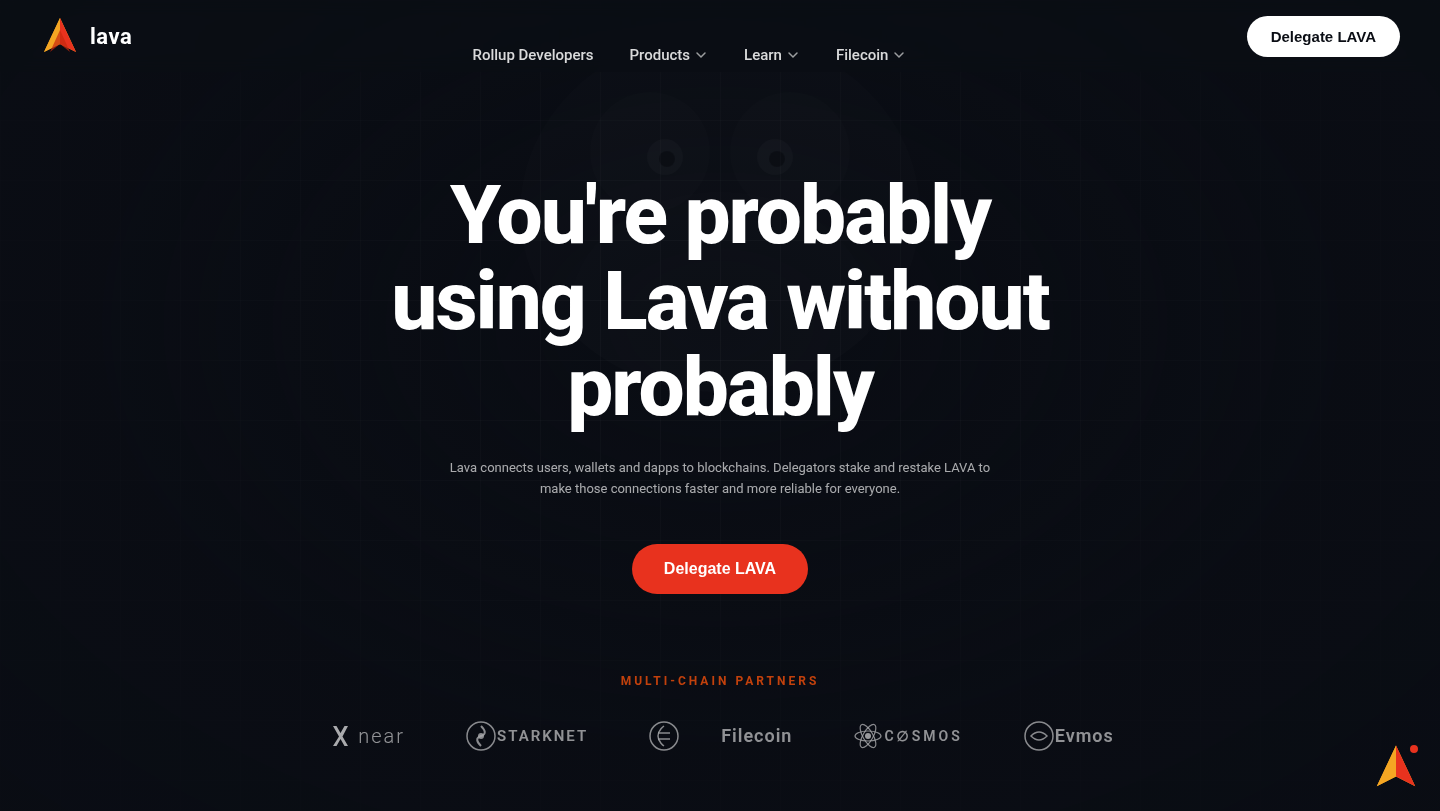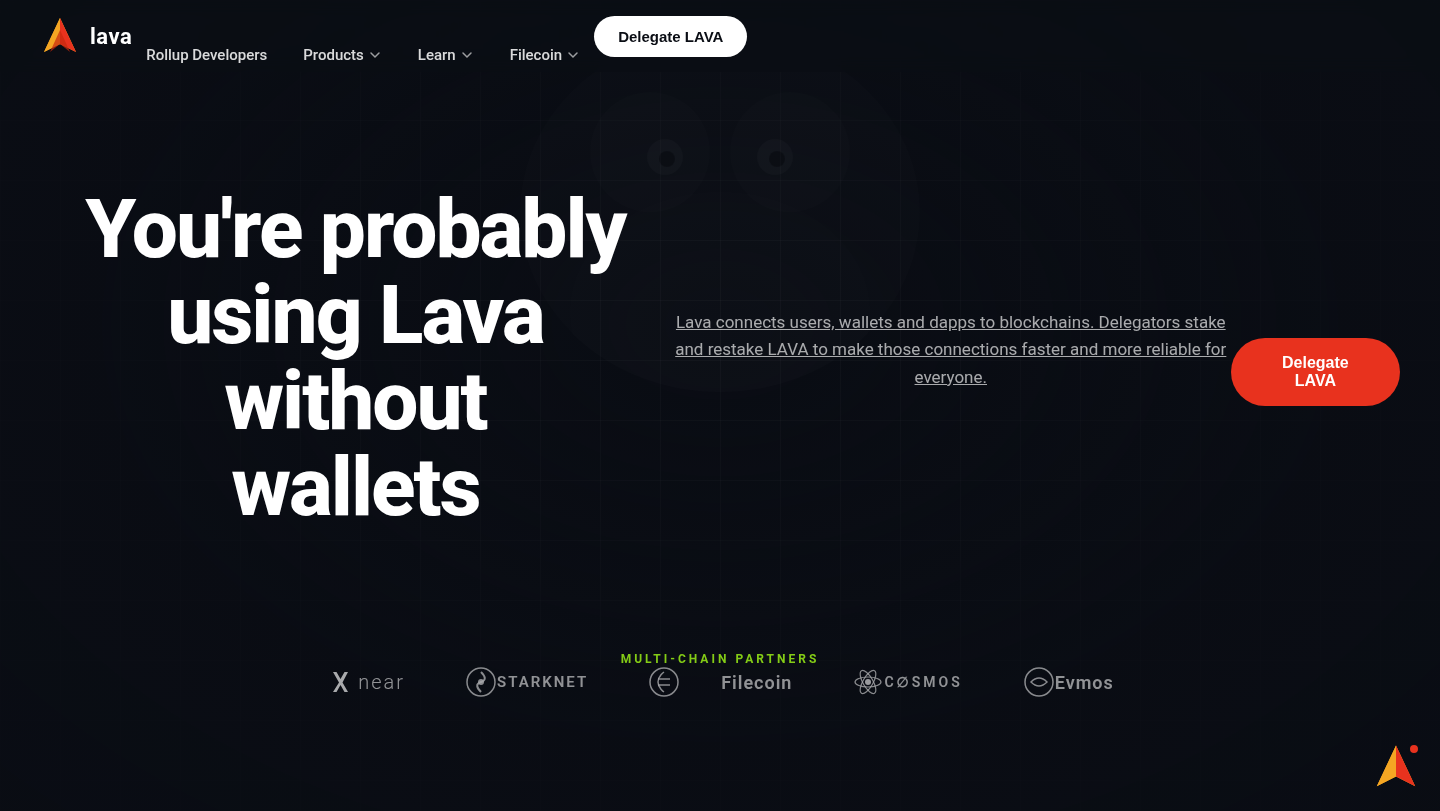--- a/index.html
+++ b/index.html
@@ -32,21 +32,21 @@
       pointer-events: none;
       z-index: 1;
     }
 
     
     nav {
       position: relative;
       z-index: 100;
       display: flex;
       align-items: center;
-      justify-content: flex-start;
+      justify-content: space-between;
       padding: 0 40px;
       height: 72px;
       background: rgba(10,13,20,0.9);
       backdrop-filter: blur(8px);
     }
 
     .nav-logo {
       display: flex;
       align-items: center;
       gap: 10px;
@@ -105,20 +105,21 @@
       cursor: pointer;
       white-space: nowrap;
       transition: background 0.15s;
     }
 
     
     .hero {
       position: relative;
       z-index: 10;
       display: flex;
+      flex-direction: column;
       align-items: center;
       justify-content: center;
       text-align: center;
       padding: 100px 40px 60px;
       min-height: 560px;
     }
 
     
     .hero-bg-creature {
       position: absolute;
@@ -137,26 +138,25 @@
       font-size: 82px;
       font-weight: 800;
       line-height: 1.05;
       letter-spacing: -2px;
       color: #ffffff;
       max-width: 900px;
       margin-bottom: 28px;
     }
 
     .hero-subtitle {
-      font-size: 17px;
+      font-size: 13px;
       color: rgba(255,255,255,0.65);
       max-width: 560px;
       line-height: 1.6;
       margin-bottom: 44px;
-      text-decoration: underline;
     }
 
     .hero-buttons {
       display: flex;
       align-items: center;
       gap: 16px;
     }
 
     .btn-primary {
       background: #e8321e;
@@ -187,21 +187,22 @@
       position: relative;
       z-index: 10;
       text-align: center;
       padding: 20px 40px 40px;
     }
 
     .partners-label {
       font-size: 12px;
       font-weight: 700;
       letter-spacing: 3px;
-      color: #84cc16;
+      color: #c2410c;
+      margin-bottom: 32px;
       text-transform: uppercase;
     }
 
     .partners-logos {
       display: flex;
       align-items: center;
       justify-content: center;
       gap: 60px;
       flex-wrap: wrap;
     }
@@ -291,21 +292,21 @@
 
     <circle cx="295" cy="145" r="18" fill="rgba(255,255,255,0.15)"></circle>
     <circle cx="405" cy="145" r="18" fill="rgba(255,255,255,0.15)"></circle>
     <circle cx="297" cy="147" r="8" fill="rgba(0,0,0,0.6)"></circle>
     <circle cx="407" cy="147" r="8" fill="rgba(0,0,0,0.6)"></circle>
   </svg>
 
   <h1 class="hero-title">
     <span>You're probably</span><br>
     <span>using Lava without</span><br>
-    <span>wallets</span>
+    <span>probably</span>
   </h1>
 
   <p class="hero-subtitle">Lava connects users, wallets and dapps to blockchains. Delegators stake and restake LAVA to make those connections faster and more reliable for everyone.</p>
 
   <div class="hero-buttons">
     <button class="btn-primary">Delegate LAVA</button>
   </div>
 </section>
 
 <section class="partners">

